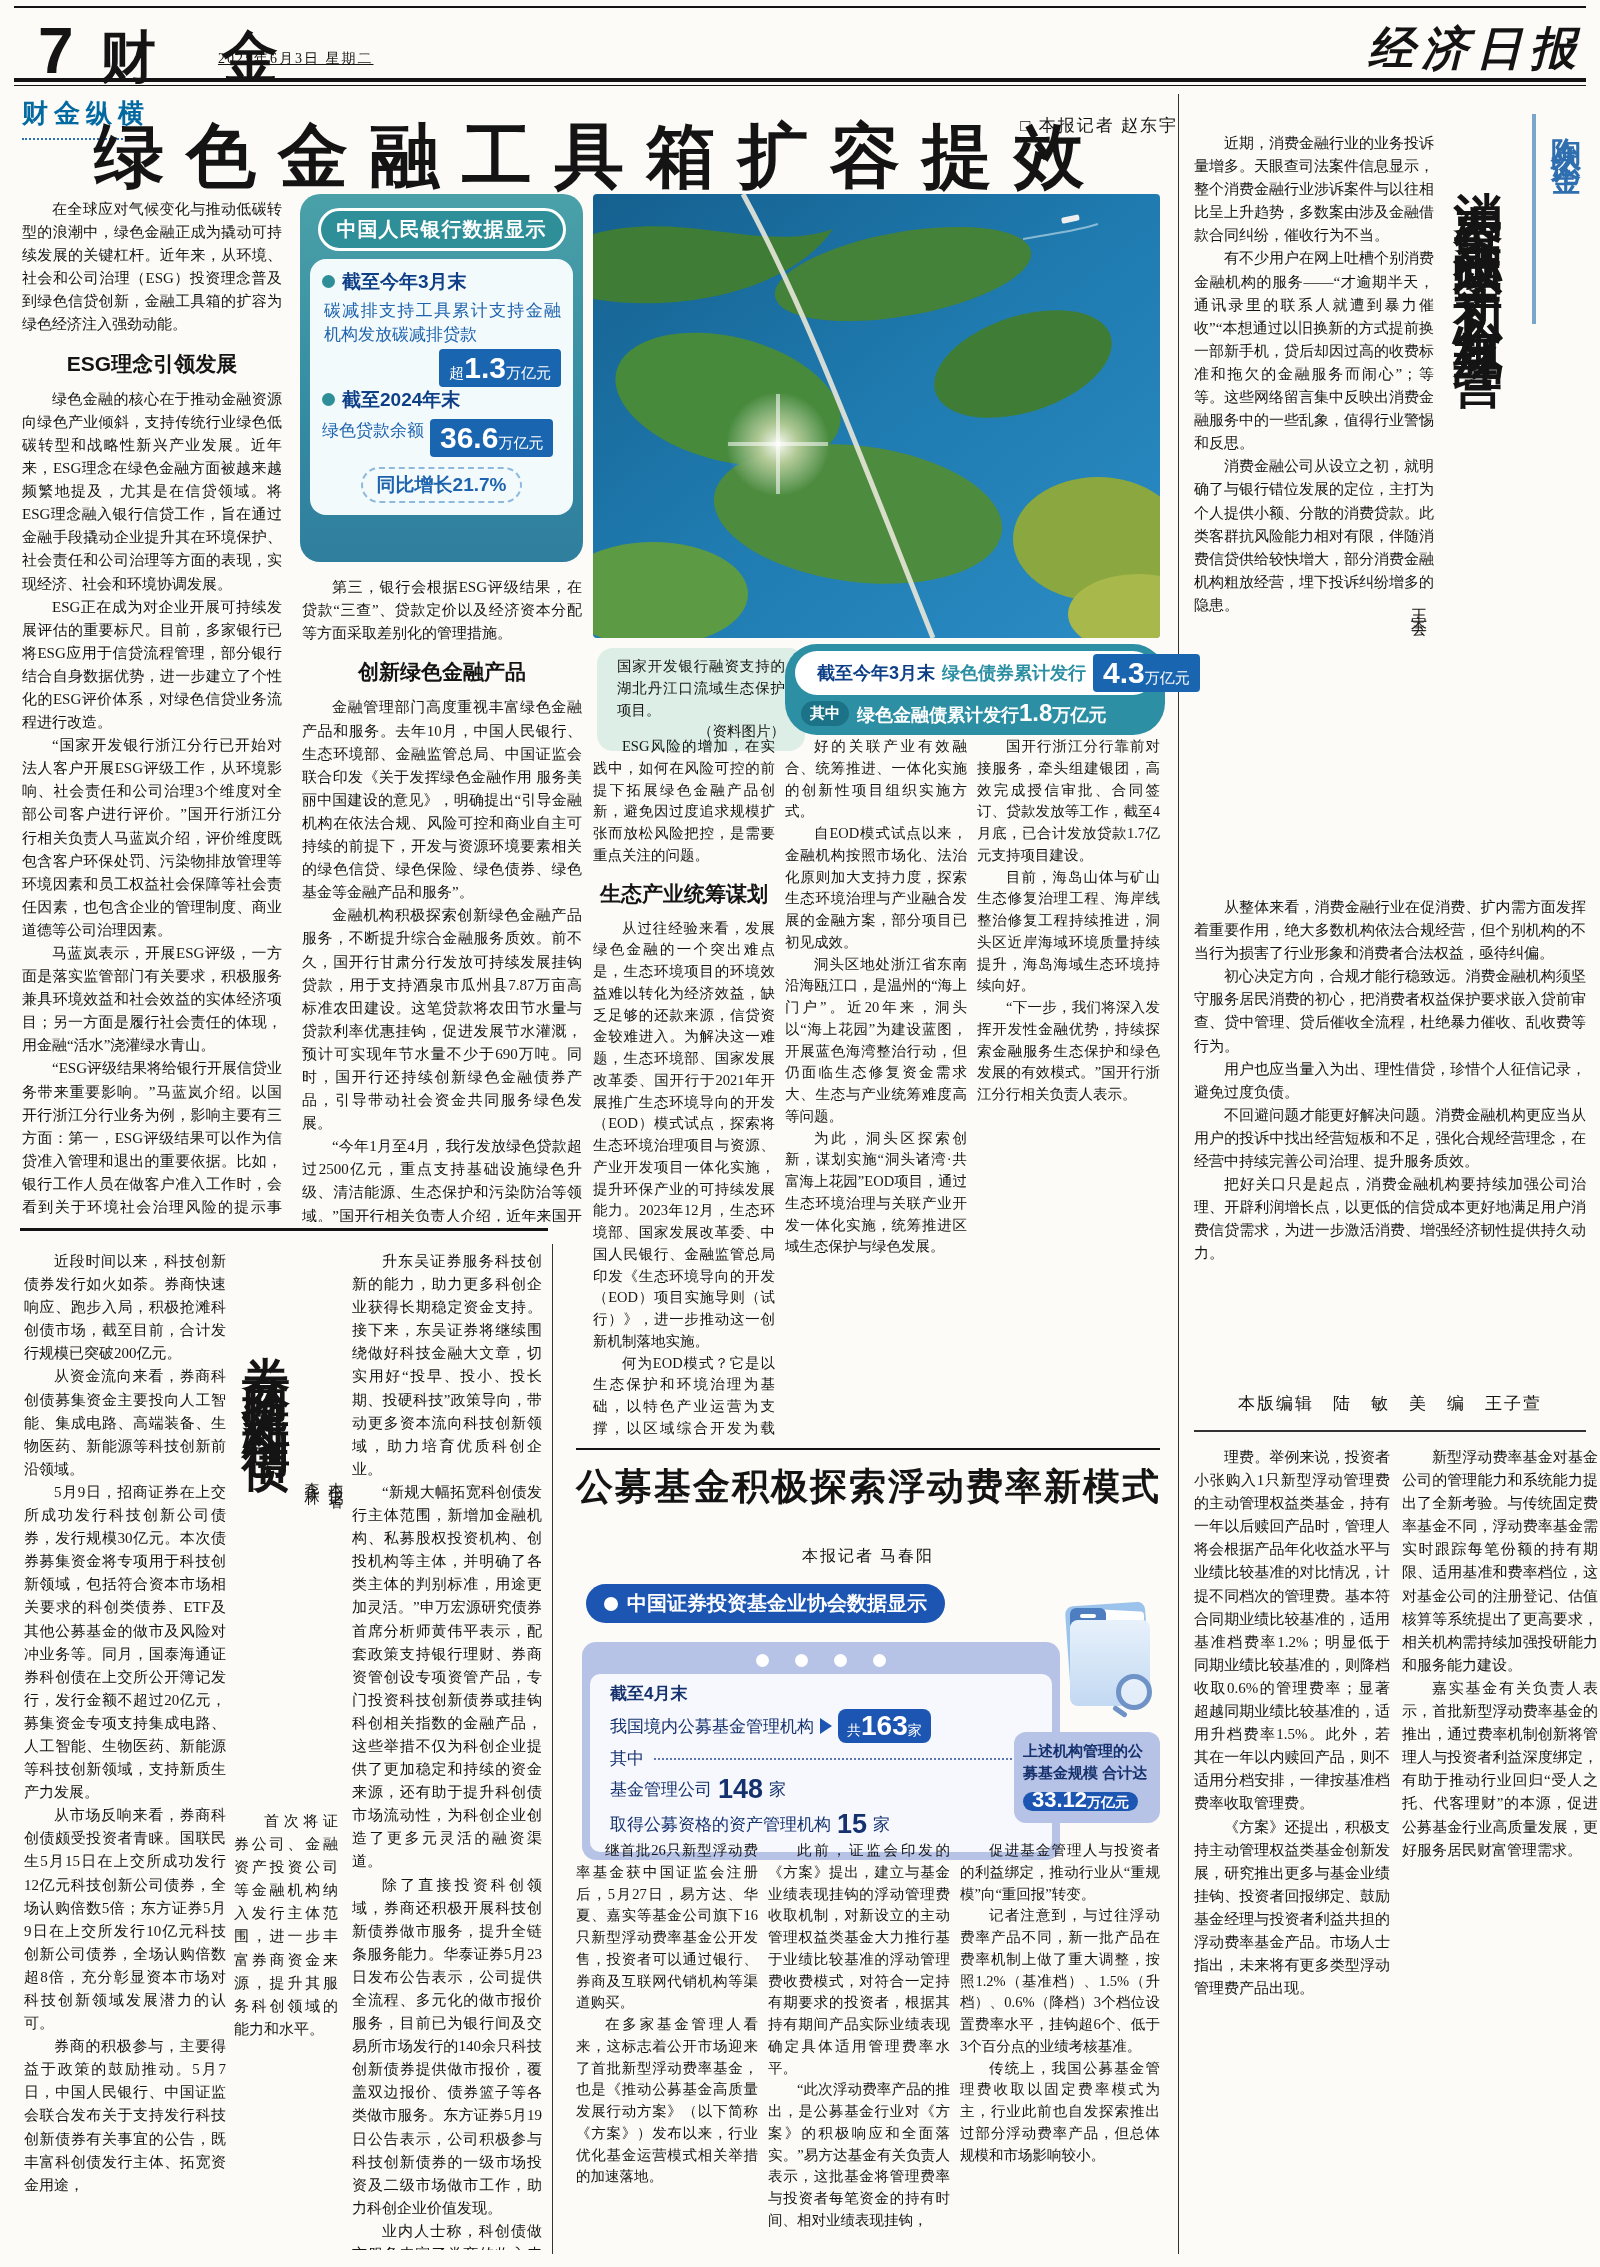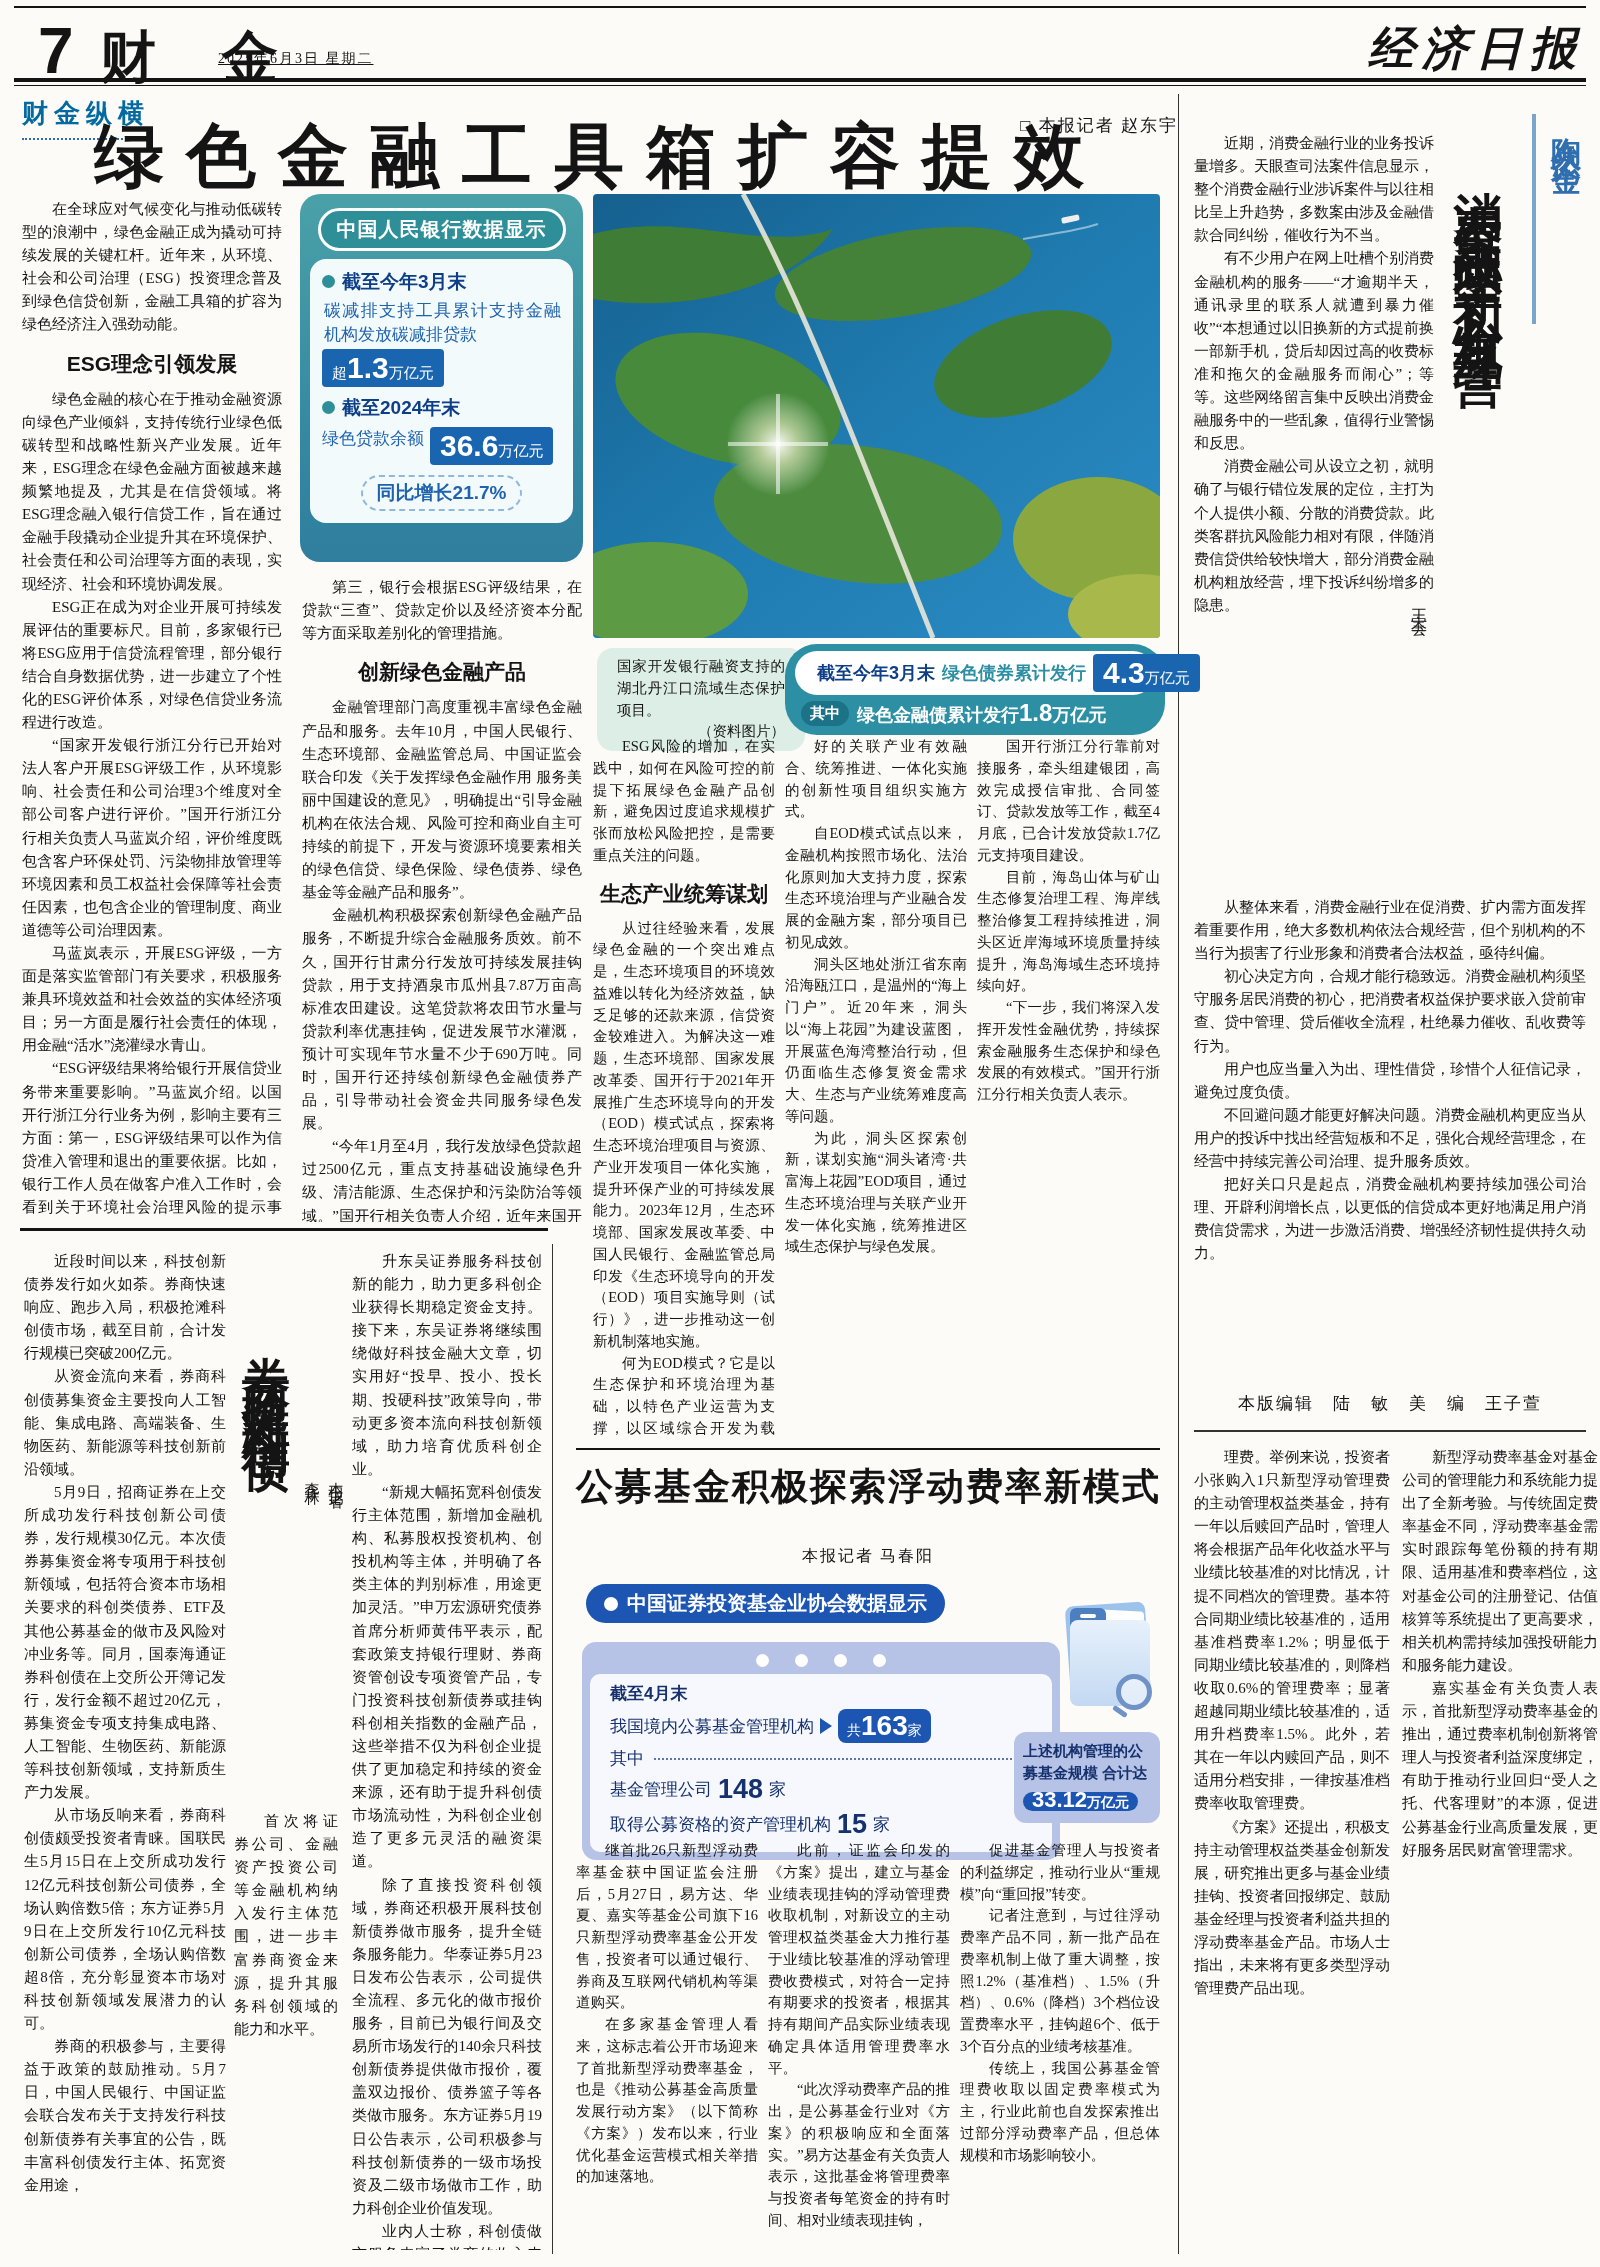--- a/index.html
+++ b/index.html
@@ -126,21 +126,21 @@
       <p>马蓝岚表示，开展ESG评级，一方面是落实监管部门有关要求，积极服务兼具环境效益和社会效益的实体经济项目；另一方面是履行社会责任的体现，用金融“活水”浇灌绿水青山。</p>
       <p>“ESG评级结果将给银行开展信贷业务带来重要影响。”马蓝岚介绍。以国开行浙江分行业务为例，影响主要有三方面：第一，ESG评级结果可以作为信贷准入管理和退出的重要依据。比如，银行工作人员在做客户准入工作时，会看到关于环境社会治理风险的提示事项，工作人员需对此开展调研。如果客户触发了提示事项，那么就需要采取一些风险管控和缓释措施。第二，ESG评级结果是动态的，与授信管理挂钩。以国开行浙江分行的相关制度为例，ESG评级结果每年至少更新一次。如果企业的评级结果较差，那么其信用评级就要下调，会直接影响授信额度以及免担保授信的控制边界等。</p>
     </div>
 
   <div class="abs pboc" style="left:300px;top:194px;width:283px;height:368px">
     <div class="pboc-pill">中国人民银行数据显示</div>
     <div class="pboc-card">
       <div>
         <span class="dot"></span><span class="pboc-date">截至今年3月末</span>
         <div class="pboc-desc">碳减排支持工具累计支持金融机构发放碳减排贷款</div>
-        <div style="text-align:left;margin:2px 0 8px 0">
+        <div style="text-align:right;margin:2px 0 0 0">
           <span class="valbox"><span class="sm">超</span><span class="big">1.3</span><span class="sm">万亿元</span></span>
         </div>
       </div>
       <div>
         <span class="dot"></span><span class="pboc-date">截至2024年末</span>
         <div style="display:flex;align-items:flex-start;gap:6px;margin-top:6px">
           <span style="color:#1f63ae;font-size:17px;white-space:nowrap">绿色贷款余额</span>
           <span class="valbox"><span class="big">36.6</span><span class="sm">万亿元</span></span>
         </div>
         <div class="yoy">同比增长21.7%</div>

